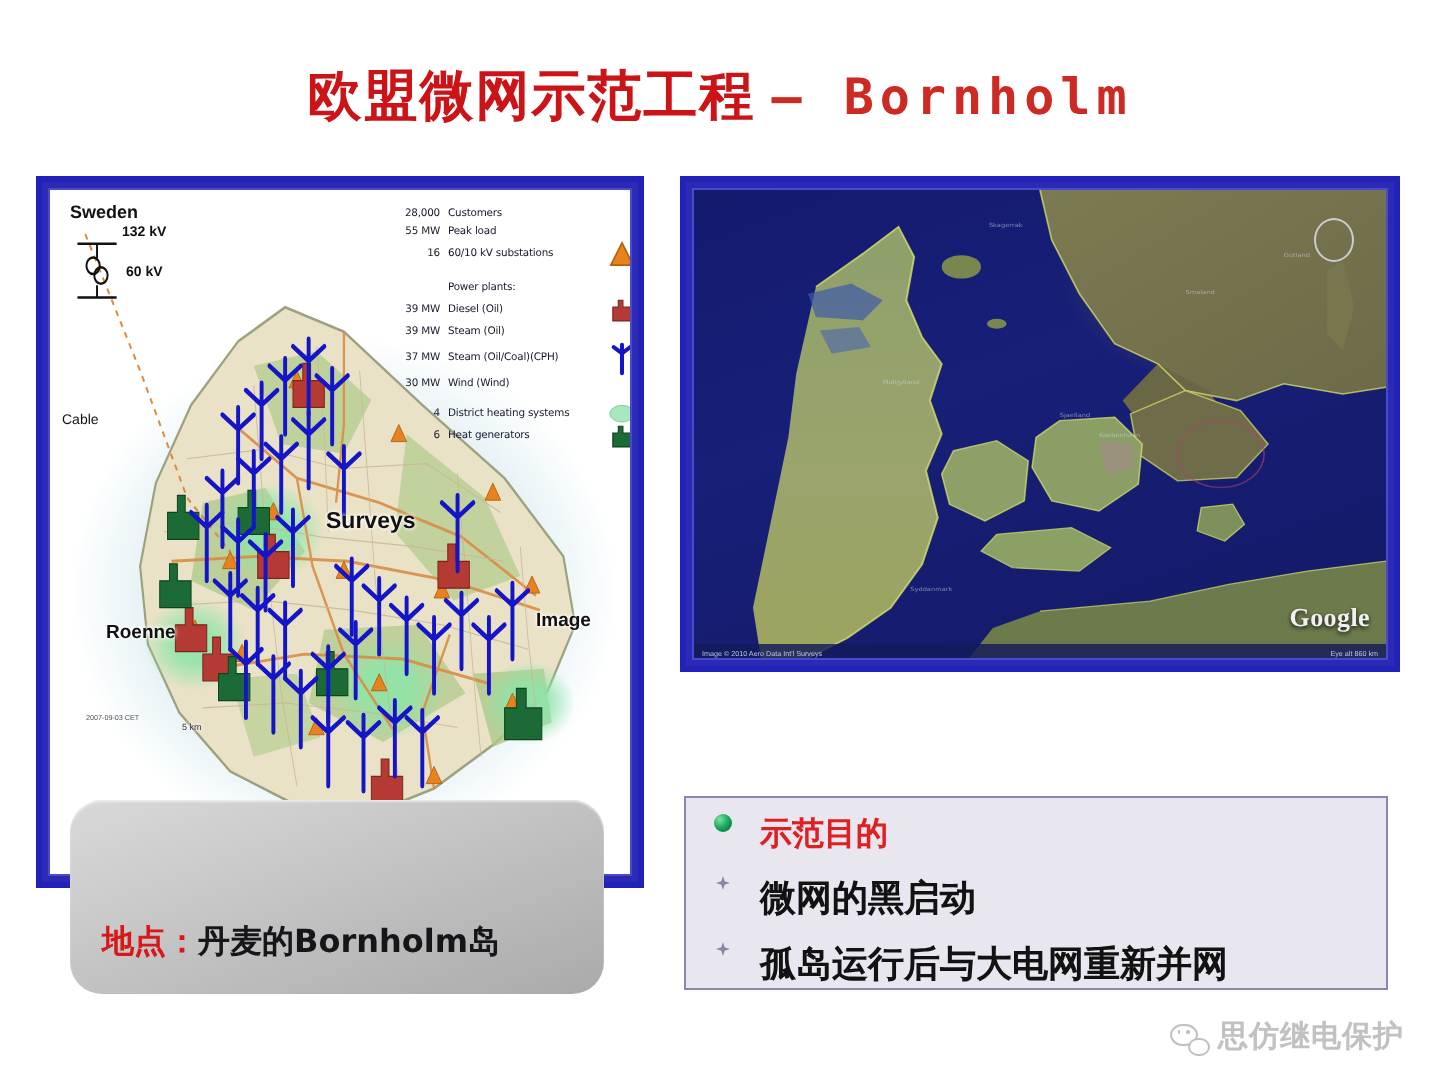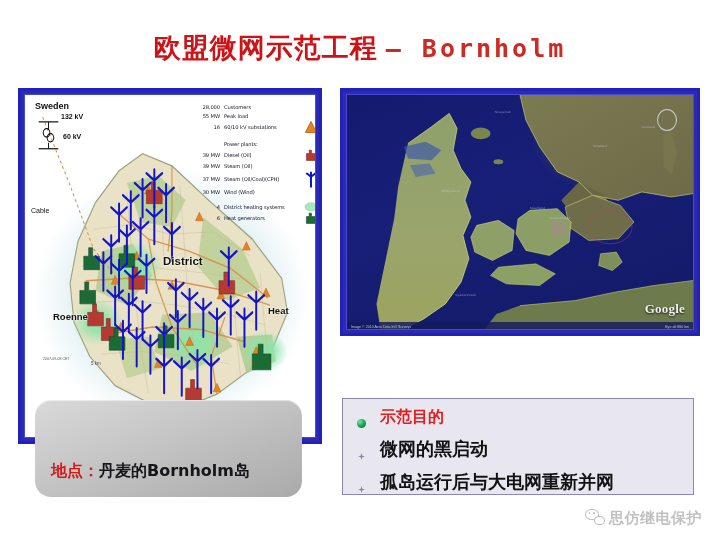--- a/index.html
+++ b/index.html
@@ -146,21 +146,21 @@
   
   #purple-box {
     position: absolute;
     left: 342px; top: 398px;
     width: 352px; height: 97px;
     background: #e8e6ef;
     border: 1px solid #8d86b5;
     padding: 8px 6px 0 10px;
     font-family: "DejaVu Sans", "Liberation Sans", sans-serif;
   }
-  .pb-row { display: flex; align-items: flex-end; margin-bottom: 9px; }
+  .pb-row { display: flex; align-items: flex-start; margin-bottom: 9px; }
   .bullet-sphere {
     width: 9px; height: 9px; border-radius: 50%;
     background: radial-gradient(circle at 32% 30%, #7ee3a6 0%, #18a85c 48%, #046634 100%);
     flex: 0 0 auto; margin-right: 14px; margin-left: 4px;
   }
   .bullet-diamond {
     width: 9px; height: 9px; flex: 0 0 auto; margin-right: 14px; margin-left: 4px;
     position: relative;
   }
   .bullet-diamond::before {
@@ -170,21 +170,21 @@
     background: #8a86a8;
     clip-path: polygon(50% 0%, 62% 38%, 100% 50%, 62% 62%, 50% 100%, 38% 62%, 0% 50%, 38% 38%);
   }
   .pb-head { font-size: 16px; font-weight: bold; color: #e02020; }
   .pb-item { font-size: 18px; font-weight: bold; color: #121212; }
 
   
   #watermark {
     position: absolute;
     right: 18px; bottom: 12px;
-    display: flex; align-items: flex-start;
+    display: flex; align-items: flex-end;
     opacity: .42;
   }
   .wc-icon { width: 20px; height: 16px; margin-right: 4px; position: relative; }
   .wc-icon .b1 {
     position:absolute; left:0; top:0; width:14px; height:11px;
     border:1.4px solid #6a6a6a; border-radius:50%/55%; background:transparent;
   }
   .wc-icon .b2 {
     position:absolute; right:0; bottom:0; width:11px; height:9px;
     border:1.4px solid #6a6a6a; border-radius:50%/55%; background:#fff;
@@ -348,23 +348,23 @@
             <circle cx="26" cy="35" r="3.4"></circle>
             <line x1="24" y1="39" x2="24" y2="44"></line>
             <line x1="14" y1="44" x2="34" y2="44"></line>
           </g>
         </svg>
 
         <div class="sweden-box">Sweden</div>
         <div class="kv-lab" style="position:absolute;left:36px;top:18px;">132 kV</div>
         <div class="kv-lab" style="position:absolute;left:38px;top:38px;">60 kV</div>
 
-        <div class="map-label" id="lab-bornholm">District</div>
+        <div class="map-label" id="lab-bornholm">Surveys</div>
         <div class="map-label" id="lab-roenne">Roenne</div>
-        <div class="map-label" id="lab-nexoe">Heat</div>
+        <div class="map-label" id="lab-nexoe">Image</div>
         <div class="map-label" id="lab-cable">Cable</div>
         <div class="map-label" id="lab-date">2007-09-03 CET</div>
         <div class="map-label" id="lab-scale">5 km</div>
 
         <div class="legend">
           <div class="legrow">
             <span class="legnum">28,000</span>
             <span class="legtxt">Customers</span>
             <span class="legicon"></span>
           </div>

